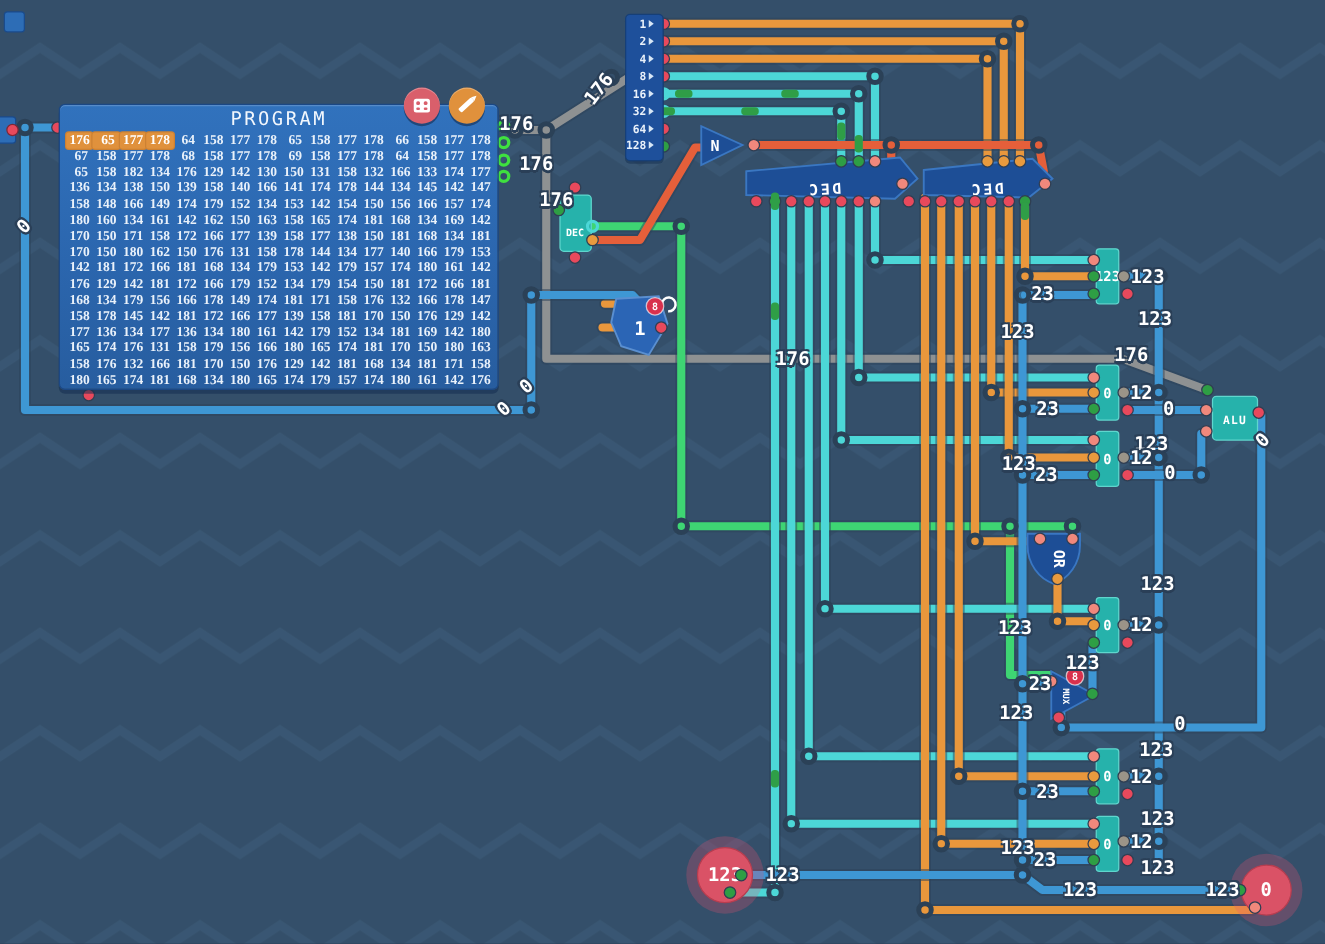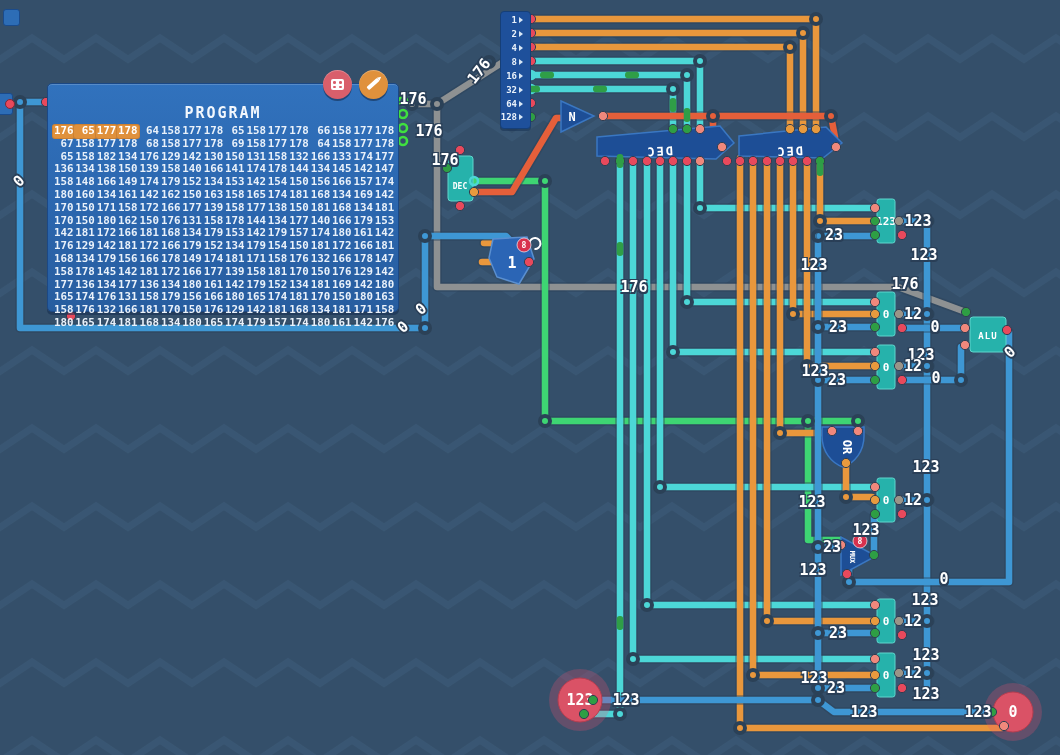--- a/index.html
+++ b/index.html
@@ -1,22 +1,22 @@
 <!DOCTYPE html>
 <html><head>
 <meta charset="utf-8">
 <style>
   html,body{margin:0;padding:0;background:#2c4257;}
   #stage{position:relative;width:1060px;height:755px;overflow:hidden;background:#344f6a;
          font-family:"DejaVu Sans Mono",monospace;}
   #bg,#net{position:absolute;left:0;top:0;}
   .panel{position:absolute;background:linear-gradient(180deg,#3172bd 0%,#2b66ae 55%,#275d9f 100%);
          border:1px solid #1b4885;border-radius:5px;box-shadow:0 3px 0 rgba(20,45,80,.55), inset 0 1px 0 rgba(255,255,255,.18);}
-  .prog-title{color:#f2f7fd;font-weight:bold;font-size:15px;letter-spacing:2px;text-align:center;margin-top:20px;}
-  .prog-grid{padding:1px 0 0 5px;}
+  .prog-title{color:#f2f7fd;font-weight:normal;font-size:15px;letter-spacing:2px;text-align:center;margin-top:2px;}
+  .prog-grid{padding:1px 0 0 5px;font-family:Liberation Serif, serif;}
   .prog-row{height:12.8px;line-height:12.8px;white-space:pre;}
   .prog-cell{display:inline-block;width:21.4px;text-align:center;font-size:10.8px;font-weight:bold;color:#e9f1fa;white-space:pre;}
   .prog-cell.hl{background:#e0913c;border-radius:2px;color:#fff;box-shadow:0 0 0 1px #cd8132;}
   .splitter{position:absolute;left:500px;top:11px;width:29px;height:116px;background:#1e509b;
             border:1px solid #163f77;border-radius:4px;box-shadow:0 2px 0 rgba(20,45,80,.5);}
   .split-row{position:absolute;right:7px;height:10px;line-height:10px;color:#e9f1fa;font-size:9px;font-weight:bold;white-space:nowrap;}
   .split-row .arrow{display:inline-block;width:0;height:0;border-left:4px solid #d8e7f6;border-top:3px solid transparent;border-bottom:3px solid transparent;margin-left:2px;}
   .wire-label{position:absolute;color:#fff;font-size:15px;font-weight:bold;white-space:nowrap;z-index:40;
      text-shadow:-1.5px -1.5px 0 #2a3f57,1.5px -1.5px 0 #2a3f57,-1.5px 1.5px 0 #2a3f57,1.5px 1.5px 0 #2a3f57,0 2px 0 #2a3f57;}
   .round-btn{position:absolute;width:29px;height:29px;border-radius:50%;z-index:30;

